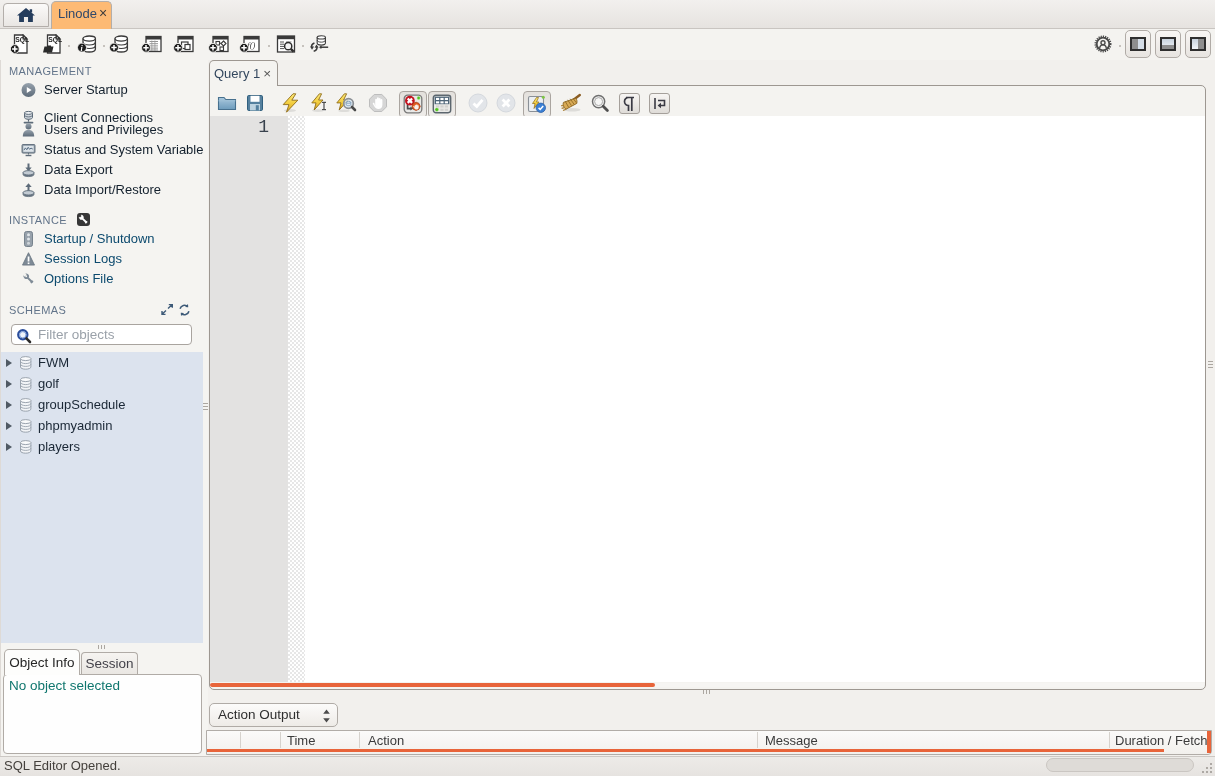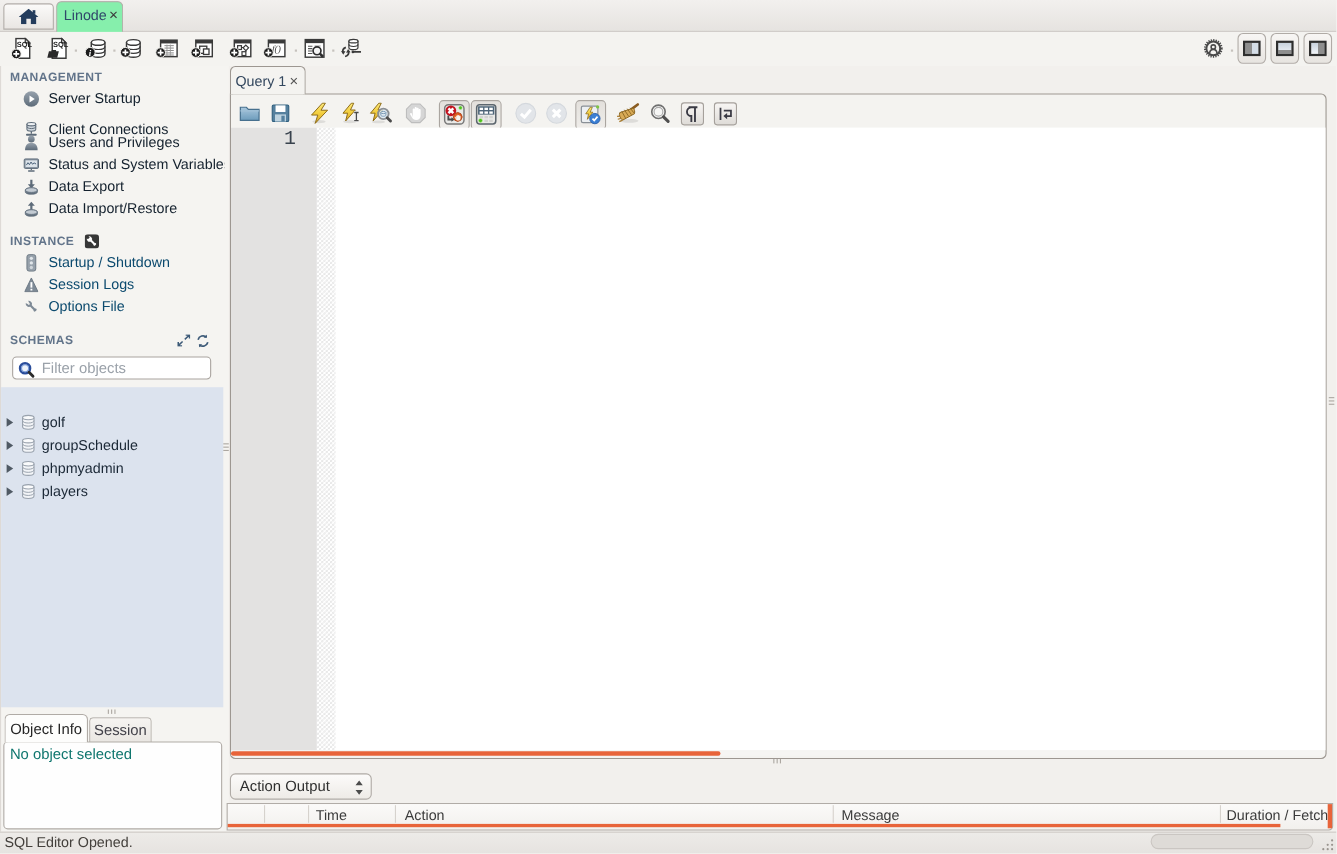--- a/index.html
+++ b/index.html
@@ -1,32 +1,32 @@
 <!DOCTYPE html>
 <html><head>
 <meta charset="utf-8">
 <style>
 *{margin:0;padding:0;box-sizing:border-box}
 html,body{width:1215px;height:776px;overflow:hidden;background:#f2f0ed;font-family:"Liberation Sans",sans-serif;position:relative}
 .ab{position:absolute}
 
 #tabstrip{left:0;top:0;width:1215px;height:29px;background:linear-gradient(#f2f0ee,#e6e3e0);border-bottom:1px solid #c9c5c1}
 #hometab{left:3px;top:3px;width:46px;height:24px;background:linear-gradient(#fbfaf9,#e9e6e3);border:1px solid #b3aeaa;border-radius:4px 4px 0 0}
-#linodetab{left:51px;top:1px;width:61px;height:29px;background:#86efac;border:1px solid #b3aeaa;border-bottom:none;border-radius:5px 5px 0 0;font-size:13px;color:#30486a;line-height:23px;padding-left:6px}
+#linodetab{left:51px;top:1px;width:61px;height:29px;background:#fdba74;border:1px solid #b3aeaa;border-bottom:none;border-radius:5px 5px 0 0;font-size:13px;color:#30486a;line-height:23px;padding-left:6px}
 #linodetab .x{color:#3d3d3d;font-size:14px;margin-left:2px}
 #qtab .x{font-size:13.5px}
 
 #maintb{left:0;top:29px;width:1215px;height:31px;background:#f4f3f0}
 .mi{position:absolute;top:34px;width:22px;height:20px}
 .tsep{position:absolute;top:45px;width:2px;height:2px;background:#c6c2bd}
 .panelbtn{position:absolute;top:30px;width:26px;height:28px;border:1px solid #b0aba6;border-radius:5px;background:linear-gradient(#f8f6f4,#e7e4e0)}
 .pbi{position:absolute;left:4px;top:6px;width:16px;height:14px;border:2px solid #2e2e2e}
 
 #sidebar{left:0;top:60px;width:208px;height:696px;background:#f5f4f1;border-left:1px solid #dedad6}
-.sechead{position:absolute;font-size:11px;font-weight:bold;color:#62748a;letter-spacing:.4px}
+.sechead{position:absolute;font-size:11px;font-weight:normal;color:#62748a;letter-spacing:.4px}
 .navrow{position:absolute;left:0;width:204px;height:20px;font-size:13px;color:#13202d;line-height:20px;overflow:hidden}
 .navrow .ic{position:absolute;left:21px;top:2px;width:15px;height:16px}
 .navrow .tx{position:absolute;left:44px;white-space:nowrap}
 .navrow.dis{color:#0c4a6e}
 #filterbox{left:11px;top:324px;width:181px;height:21px;background:#fff;border:1px solid #a9a49f;border-radius:4px}
 #filterbox .ph{position:absolute;left:26px;top:2px;font-size:13.5px;color:#9aa1a9}
 #tree{left:1px;top:352px;width:202px;height:291px;background:#dce3ee}
 .trow{position:absolute;left:0;width:202px;height:21px;line-height:21px;font-size:13px;color:#1a2735}
 .trow .exp{position:absolute;left:5px;top:6.5px;width:0;height:0;border-left:6px solid #505a64;border-top:4.5px solid transparent;border-bottom:4.5px solid transparent}
 .trow .db{position:absolute;left:18px;top:3px}
@@ -286,20 +286,29 @@
   </svg>
 <div class="ab" id="filterbox">
     <svg class="ab" style="left:4px;top:2.5px" width="16" height="16" viewBox="0 0 16 16">
       <circle cx="6.8" cy="6.8" r="4.6" fill="#eef3fa" stroke="#2a4d9b" stroke-width="2.2"></circle>
       <circle cx="6.8" cy="6.8" r="3.2" fill="none" stroke="#7a9bd6" stroke-width="1"></circle>
       <path d="M10.4 10.4 L14 14" stroke="#2b2b2b" stroke-width="2.6" stroke-linecap="round"></path>
     </svg>
     <span class="ph">Filter objects</span>
   </div>
 <div class="ab" id="tree">
+ <div class="trow" style="top:0">
+      <span class="exp"></span>
+      <svg class="db" width="14" height="16" viewBox="0 0 14 16">
+        <path d="M1.5 3.5 V12 c0 1.2 2.3 2.2 5.2 2.2 s5.2 -1 5.2 -2.2 V3.5" fill="#f2f4f7" stroke="#9aa3ae" stroke-width="1"></path>
+        <ellipse cx="6.7" cy="3.6" rx="5.2" ry="2" fill="#fafbfc" stroke="#9aa3ae" stroke-width="1"></ellipse>
+        <path d="M1.5 6.4 c0 1.2 2.3 2.2 5.2 2.2 s5.2 -1 5.2 -2.2 M1.5 9.2 c0 1.2 2.3 2.2 5.2 2.2 s5.2 -1 5.2 -2.2" fill="none" stroke="#9aa3ae" stroke-width=".9"></path>
+      </svg>
+      <span class="tx">FWM</span>
+    </div>
  <div class="trow" style="top:21px">
       <span class="exp"></span>
       <svg class="db" width="14" height="16" viewBox="0 0 14 16">
         <path d="M1.5 3.5 V12 c0 1.2 2.3 2.2 5.2 2.2 s5.2 -1 5.2 -2.2 V3.5" fill="#f2f4f7" stroke="#9aa3ae" stroke-width="1"></path>
         <ellipse cx="6.7" cy="3.6" rx="5.2" ry="2" fill="#fafbfc" stroke="#9aa3ae" stroke-width="1"></ellipse>
         <path d="M1.5 6.4 c0 1.2 2.3 2.2 5.2 2.2 s5.2 -1 5.2 -2.2 M1.5 9.2 c0 1.2 2.3 2.2 5.2 2.2 s5.2 -1 5.2 -2.2" fill="none" stroke="#9aa3ae" stroke-width=".9"></path>
       </svg>
       <span class="tx">golf</span>
     </div>
  <div class="trow" style="top:42px">

